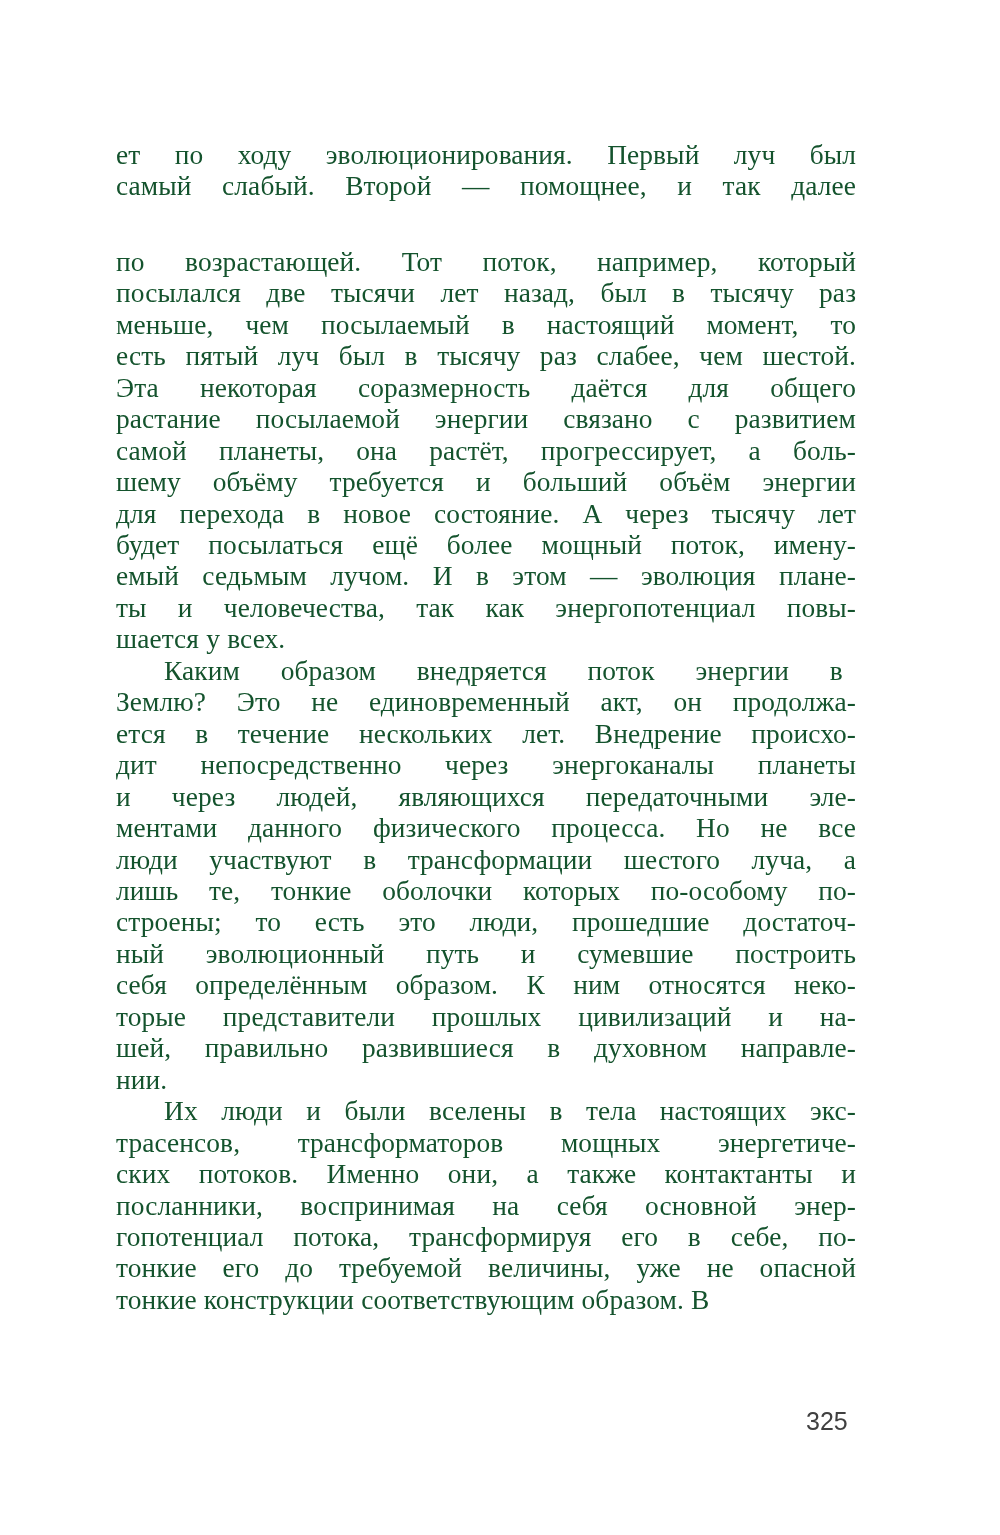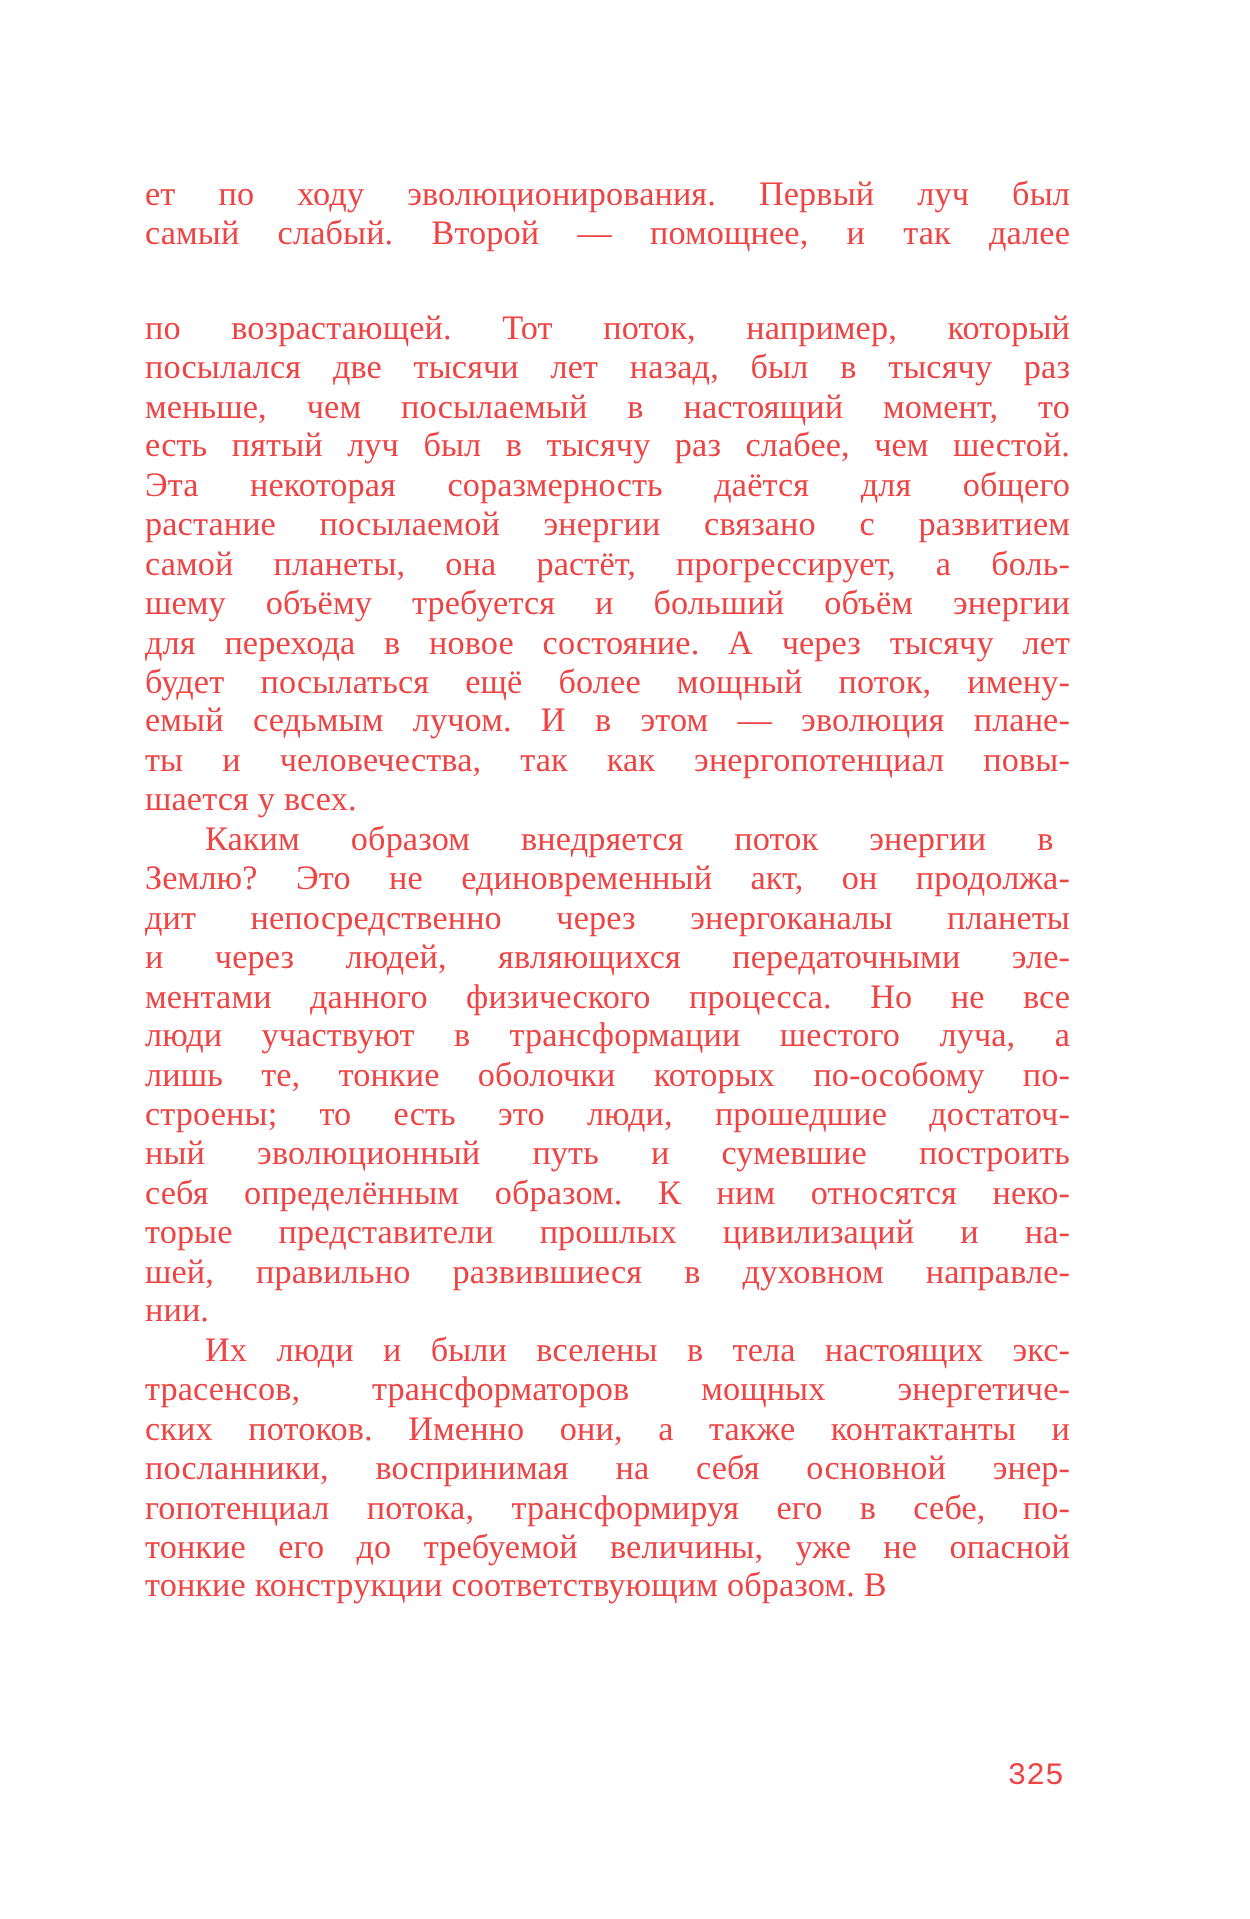--- a/index.html
+++ b/index.html
@@ -38,21 +38,21 @@
     margin: 0;
     padding: 0;
     font-size: 27.4px;
     line-height: 31.45px;
     text-align: justify;
     text-justify: inter-word;
     letter-spacing: 0.1px;
     word-spacing: 0.2px;
     -webkit-hyphens: none;
     hyphens: none;
-    color: #ef4444;
+    color: #14532d;
   }
 
   .para + .para {
     margin-top: 0;
   }
 
   
   .line {
     display: block;
     text-align: justify;
@@ -72,22 +72,22 @@
   }
 
   #page-number {
     position: absolute;
     left: 806px;
     top: 1406px;
     width: 60px;
     font-size: 25px;
     line-height: 30px;
     text-align: left;
-    color: #ef4444;
-    font-family: Liberation Mono, monospace;
+    color: #404040;
+    font-family: Liberation Sans, sans-serif;
   }
 </style>
 </head>
 <body>
 
 <div id="page">
 
   <div id="textblock">
     <div class="para">
         <span class="line" style="white-space: nowrap; word-spacing: 0px;"><span class="w">ет</span> <span class="w">по</span> <span class="w">ходу</span> <span class="w">эволюционирования.</span> <span class="w">Первый</span> <span class="w">луч</span> <span class="w">был</span></span>
@@ -102,20 +102,21 @@
         <span class="line" style="white-space: nowrap; word-spacing: 0px;"><span class="w">шему</span> <span class="w">объёму</span> <span class="w">требуется</span> <span class="w">и</span> <span class="w">больший</span> <span class="w">объём</span> <span class="w">энергии</span></span>
         <span class="line" style="white-space: nowrap; word-spacing: 0px;"><span class="w">для</span> <span class="w">перехода</span> <span class="w">в</span> <span class="w">новое</span> <span class="w">состояние.</span> <span class="w">А</span> <span class="w">через</span> <span class="w">тысячу</span> <span class="w">лет</span></span>
         <span class="line" style="white-space: nowrap; word-spacing: 0px;"><span class="w">будет</span> <span class="w">посылаться</span> <span class="w">ещё</span> <span class="w">более</span> <span class="w">мощный</span> <span class="w">поток,</span> <span class="w">имену-</span></span>
         <span class="line" style="white-space: nowrap; word-spacing: 0px;"><span class="w">емый</span> <span class="w">седьмым</span> <span class="w">лучом.</span> <span class="w">И</span> <span class="w">в</span> <span class="w">этом</span> <span class="w">—</span> <span class="w">эволюция</span> <span class="w">плане-</span></span>
         <span class="line" style="white-space: nowrap; word-spacing: 0px;"><span class="w">ты</span> <span class="w">и</span> <span class="w">человечества,</span> <span class="w">так</span> <span class="w">как</span> <span class="w">энергопотенциал</span> <span class="w">повы-</span></span>
         <span class="line last" style="white-space: nowrap;"><span class="w">шается</span> <span class="w">у</span> <span class="w">всех.</span></span>
       </div>
     <div class="para">
         <span class="line indent" style="white-space: nowrap; word-spacing: -9.6px;"><span class="w">Каким</span> <span class="w">образом</span> <span class="w">внедряется</span> <span class="w">поток</span> <span class="w">энергии</span> <span class="w">в</span></span>
         <span class="line" style="white-space: nowrap; word-spacing: 0px;"><span class="w">Землю?</span> <span class="w">Это</span> <span class="w">не</span> <span class="w">единовременный</span> <span class="w">акт,</span> <span class="w">он</span> <span class="w">продолжа-</span></span>
+        <span class="line" style="white-space: nowrap; word-spacing: 0px;"><span class="w">ется</span> <span class="w">в</span> <span class="w">течение</span> <span class="w">нескольких</span> <span class="w">лет.</span> <span class="w">Внедрение</span> <span class="w">происхо-</span></span>
         <span class="line" style="white-space: nowrap; word-spacing: 0px;"><span class="w">дит</span> <span class="w">непосредственно</span> <span class="w">через</span> <span class="w">энергоканалы</span> <span class="w">планеты</span></span>
         <span class="line" style="white-space: nowrap; word-spacing: 0px;"><span class="w">и</span> <span class="w">через</span> <span class="w">людей,</span> <span class="w">являющихся</span> <span class="w">передаточными</span> <span class="w">эле-</span></span>
         <span class="line" style="white-space: nowrap; word-spacing: 0px;"><span class="w">ментами</span> <span class="w">данного</span> <span class="w">физического</span> <span class="w">процесса.</span> <span class="w">Но</span> <span class="w">не</span> <span class="w">все</span></span>
         <span class="line" style="white-space: nowrap; word-spacing: 0px;"><span class="w">люди</span> <span class="w">участвуют</span> <span class="w">в</span> <span class="w">трансформации</span> <span class="w">шестого</span> <span class="w">луча,</span> <span class="w">а</span></span>
         <span class="line" style="white-space: nowrap; word-spacing: 0px;"><span class="w">лишь</span> <span class="w">те,</span> <span class="w">тонкие</span> <span class="w">оболочки</span> <span class="w">которых</span> <span class="w">по-особому</span> <span class="w">по-</span></span>
         <span class="line" style="white-space: nowrap; word-spacing: 0px;"><span class="w">строены;</span> <span class="w">то</span> <span class="w">есть</span> <span class="w">это</span> <span class="w">люди,</span> <span class="w">прошедшие</span> <span class="w">достаточ-</span></span>
         <span class="line" style="white-space: nowrap; word-spacing: 0px;"><span class="w">ный</span> <span class="w">эволюционный</span> <span class="w">путь</span> <span class="w">и</span> <span class="w">сумевшие</span> <span class="w">построить</span></span>
         <span class="line" style="white-space: nowrap; word-spacing: 0px;"><span class="w">себя</span> <span class="w">определённым</span> <span class="w">образом.</span> <span class="w">К</span> <span class="w">ним</span> <span class="w">относятся</span> <span class="w">неко-</span></span>
         <span class="line" style="white-space: nowrap; word-spacing: 0px;"><span class="w">торые</span> <span class="w">представители</span> <span class="w">прошлых</span> <span class="w">цивилизаций</span> <span class="w">и</span> <span class="w">на-</span></span>
         <span class="line" style="white-space: nowrap; word-spacing: 0px;"><span class="w">шей,</span> <span class="w">правильно</span> <span class="w">развившиеся</span> <span class="w">в</span> <span class="w">духовном</span> <span class="w">направле-</span></span>

